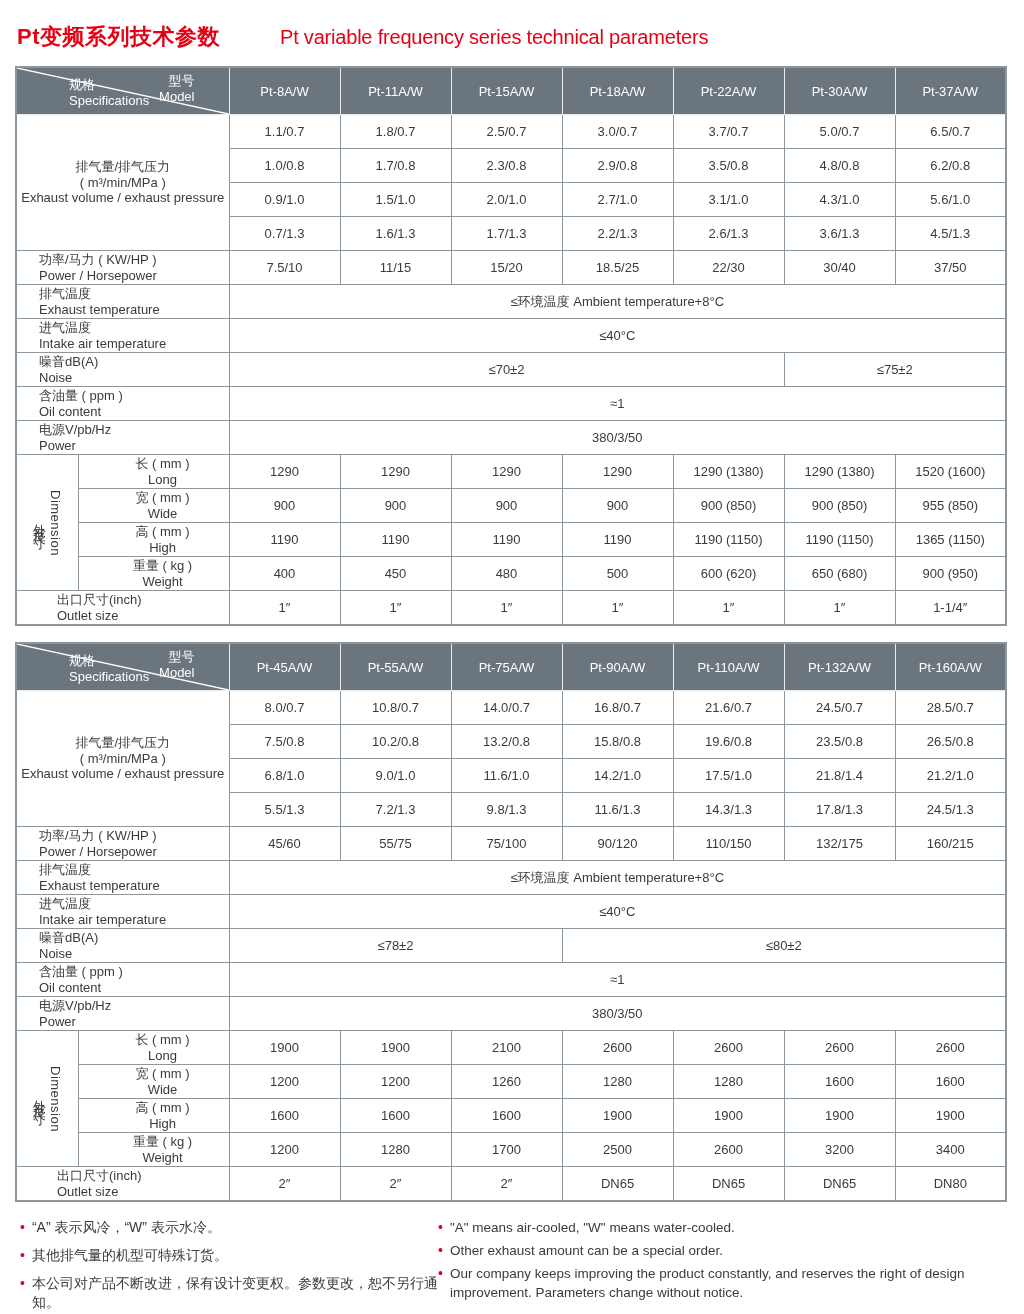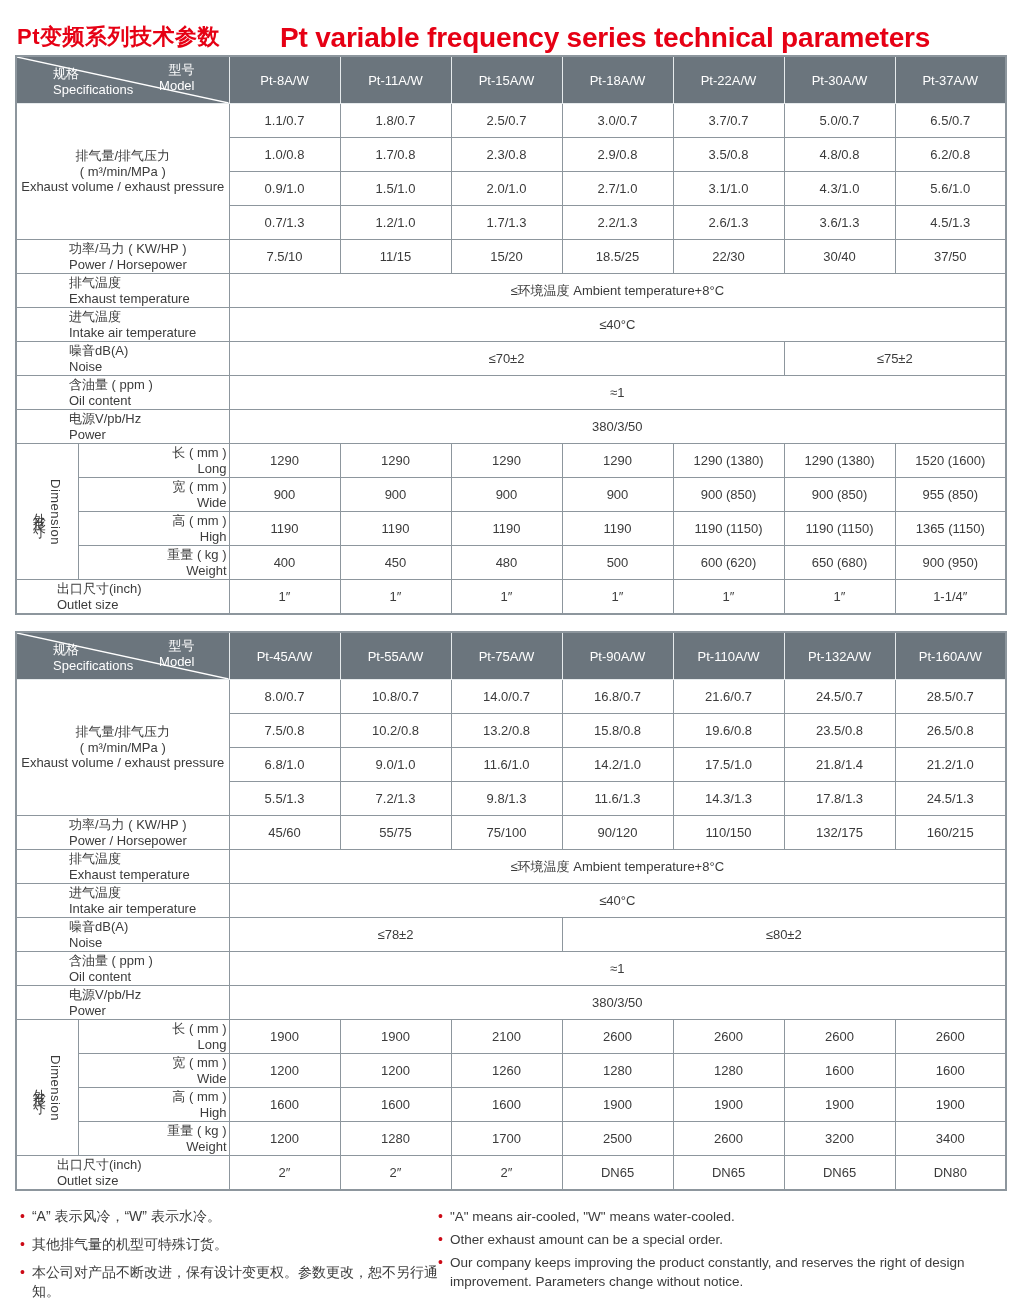--- a/index.html
+++ b/index.html
@@ -1,41 +1,41 @@
 <!DOCTYPE html>
 <html><head>
 <meta charset="utf-8">
 <style>
   html,body{margin:0;padding:0;background:#ffffff;}
   body{width:1024px;height:1314px;font-family:"Liberation Sans","DejaVu Sans",sans-serif;color:#3b3b3b;}
 
   
-  .titles{display:flex;align-items:flex-start;padding:22px 0 1px 17px;}
+  .titles{display:flex;align-items:center;padding:22px 0 14px 17px;}
   .t-zh{color:#e60014;font-size:22px;font-weight:bold;letter-spacing:0.5px;}
-  .t-en{color:#e60014;font-size:28px;font-weight:bold;margin-left:60px;letter-spacing:-0.2px;}
+  .t-en{color:#e60014;font-size:20px;font-weight:normal;margin-left:60px;letter-spacing:-0.2px;}
 
   
   table.spec{border-collapse:collapse;table-layout:fixed;width:992px;margin-left:15px;border:2px solid #8d969d;}
   .tbl-gap{height:16px;}
   .spec td{border:1px solid #8d969d;font-size:13px;text-align:center;height:33px;padding:0 2px;line-height:15px;}
   .spec th{background:#6b757d;color:#ffffff;font-weight:normal;font-size:13px;height:46px;border:1.5px solid #e6eaec;padding:0;}
   col.c-grp{width:62px;}
   col.c-sub{width:151px;}
   col.c-val{width:111px;}
 
   
   th.corner{position:relative;}
   .diag{position:absolute;left:0;top:0;width:100%;height:100%;display:block;}
   .c-model{position:absolute;top:5px;right:34px;text-align:right;line-height:16px;}
-  .c-spec{position:absolute;bottom:5px;left:36px;text-align:left;line-height:16px;}
-
-  
-  td.lbl{text-align:left;padding-left:52px;}
+  .c-spec{position:absolute;bottom:5px;left:52px;text-align:left;line-height:16px;}
+
+  
+  td.lbl{text-align:left;padding-left:22px;}
   td.lbl-c{padding-left:2px;}
-  td.sub{text-align:right;padding-left:20px;}
+  td.sub{text-align:center;padding-left:20px;}
   .zh,.en{line-height:15.5px;}
 
   
   td.grp{padding:0;}
   .grp-inner{display:flex;justify-content:center;align-items:center;}
   .v-zh{writing-mode:vertical-rl;text-orientation:upright;font-size:13px;letter-spacing:4px;}
   .v-en{writing-mode:vertical-rl;font-size:13px;letter-spacing:0.5px;margin-left:1px;}
 
   
   .notes{display:flex;margin:16px 0 0 20px;}
@@ -116,21 +116,21 @@
     <td>0.9/1.0</td>
     <td>1.5/1.0</td>
     <td>2.0/1.0</td>
     <td>2.7/1.0</td>
     <td>3.1/1.0</td>
     <td>4.3/1.0</td>
     <td>5.6/1.0</td>
   </tr>
   <tr>
     <td>0.7/1.3</td>
-    <td>1.2/1.0</td>
+    <td>1.6/1.3</td>
     <td>1.7/1.3</td>
     <td>2.2/1.3</td>
     <td>2.6/1.3</td>
     <td>3.6/1.3</td>
     <td>4.5/1.3</td>
   </tr>
   <tr>
     <td class="lbl" colspan="2">
       <div class="zh">功率/马力 ( KW/HP )</div>
       <div class="en">Power / Horsepower</div>

